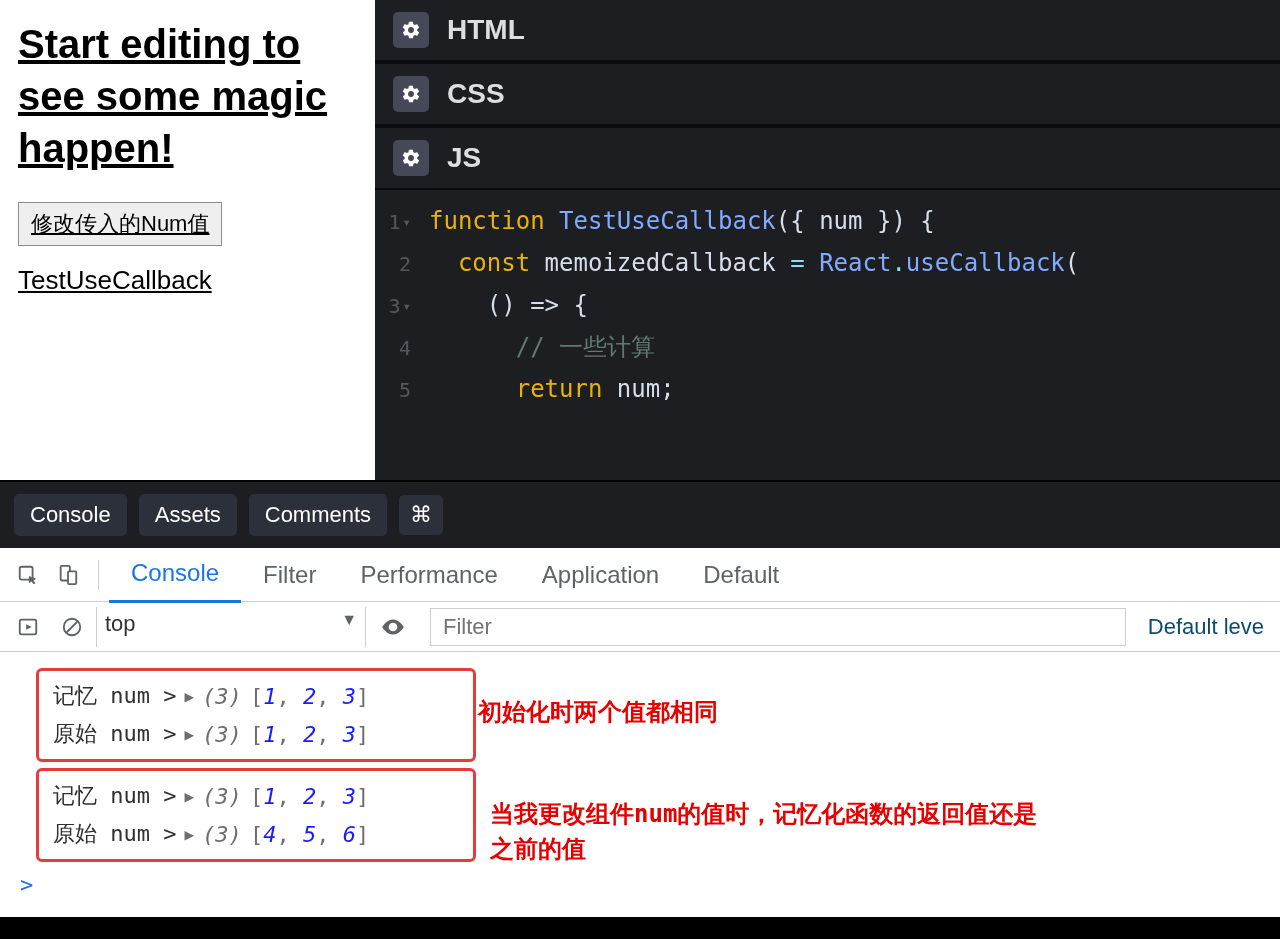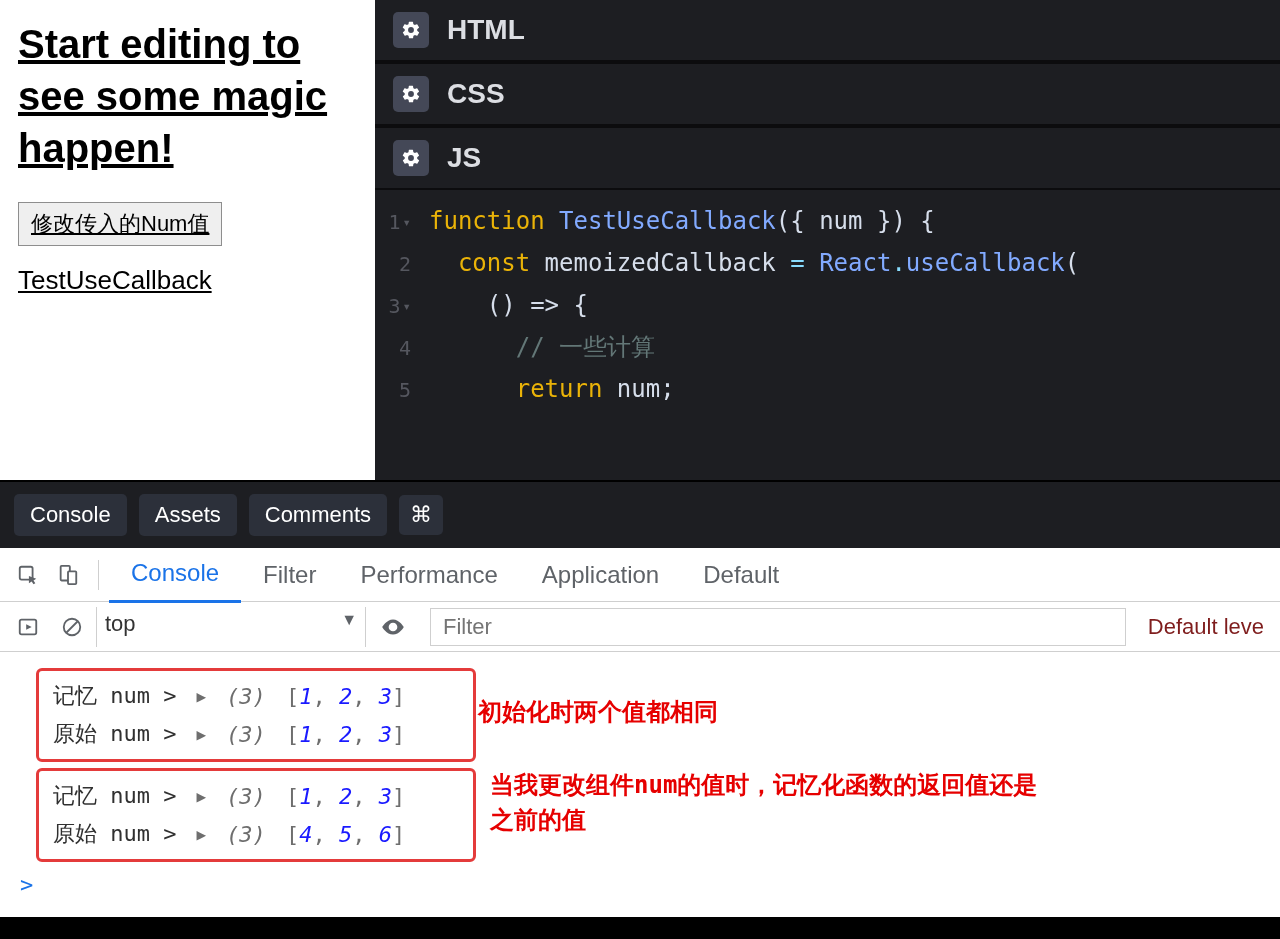--- a/index.html
+++ b/index.html
@@ -44,35 +44,35 @@
   .dt-separator { width:1px; height:30px; background:#cfcfcf; margin:0 10px;}
   .dt-tab { font-size: 24px; color:#5f6368; padding: 0 22px; line-height:54px; cursor:pointer; }
   .dt-tab.active { color:#1a73e8; border-bottom: 3px solid #1a73e8; }
 
   .dt-toolbar { display:flex; align-items:center; height:50px; border-bottom:1px solid #cfcfcf; padding:0 8px; gap:4px; }
   .dt-toolbar .dt-icon-btn svg{ width:22px; height:22px; }
   .context-select { font-size:22px; color:#333; padding:4px 8px; border:none; background:transparent; min-width:270px; display:flex; align-items:flex-start; justify-content:space-between; border-left:1px solid #cfcfcf; border-right:1px solid #cfcfcf; height:40px; cursor:pointer;}
   .eye-btn{ width:46px; display:flex; align-items:center; justify-content:center; color:#5f6368; cursor:pointer;}
   .eye-btn svg{width:26px;height:26px;fill:#5f6368;}
   .filter-input { flex:1; font-size:22px; color:#888; border:1px solid #cfcfcf; padding:6px 12px; margin:0 10px; outline:none; height:38px;}
-  .level-label{ font-size:22px; color:#7f1d1d; padding:0 8px; white-space:nowrap;}
+  .level-label{ font-size:22px; color:#0c4a6e; padding:0 8px; white-space:nowrap;}
 
   .console-body { background:#fff; padding: 10px 10px 20px 10px; font-family: Menlo, Consolas, monospace; font-size:22px; color:#303030; position:relative; }
   .log-box { border:3px solid #e43b3b; border-radius:6px; padding:6px 0; margin:6px 0 6px 26px; width:440px; }
-  .log-row { display:flex; align-items:center; gap:20px; padding:4px 14px; }
+  .log-row { display:flex; align-items:center; gap:8px; padding:4px 14px; }
   .log-label{ min-width:120px; }
   .log-arrow{ color:#6e6e6e; font-size:16px; }
   .log-len{ color:#6e6e6e; font-style:italic; }
   .log-arr{ color:#6e6e6e; }
   .log-arr .n{ color:#1a1aff; font-style:italic; }
   .prompt{ color:#1a73e8; font-size:22px; margin:10px 0 0 10px;}
 
   .annotation { position:absolute; color:#e60000; font-weight:700; font-size:24px; line-height:1.45; text-shadow: -1px 0 #fff,1px 0 #fff,0 -1px #fff,0 1px #fff; white-space:nowrap;}
   .annotation.a1{ left:478px; top:43px;}
-  .annotation.a2{ left:490px; top:116px; white-space:normal; width:560px;}
+  .annotation.a2{ left:490px; top:145px; white-space:normal; width:560px;}
 </style>
 </head>
 <body>
 
 <div class="top-region">
 
   <div class="preview-pane">
     <div class="preview-heading">Start editing to see some magic happen!</div>
     <button class="preview-button">修改传入的Num值</button>
     <div class="preview-subtext">TestUseCallback</div>

